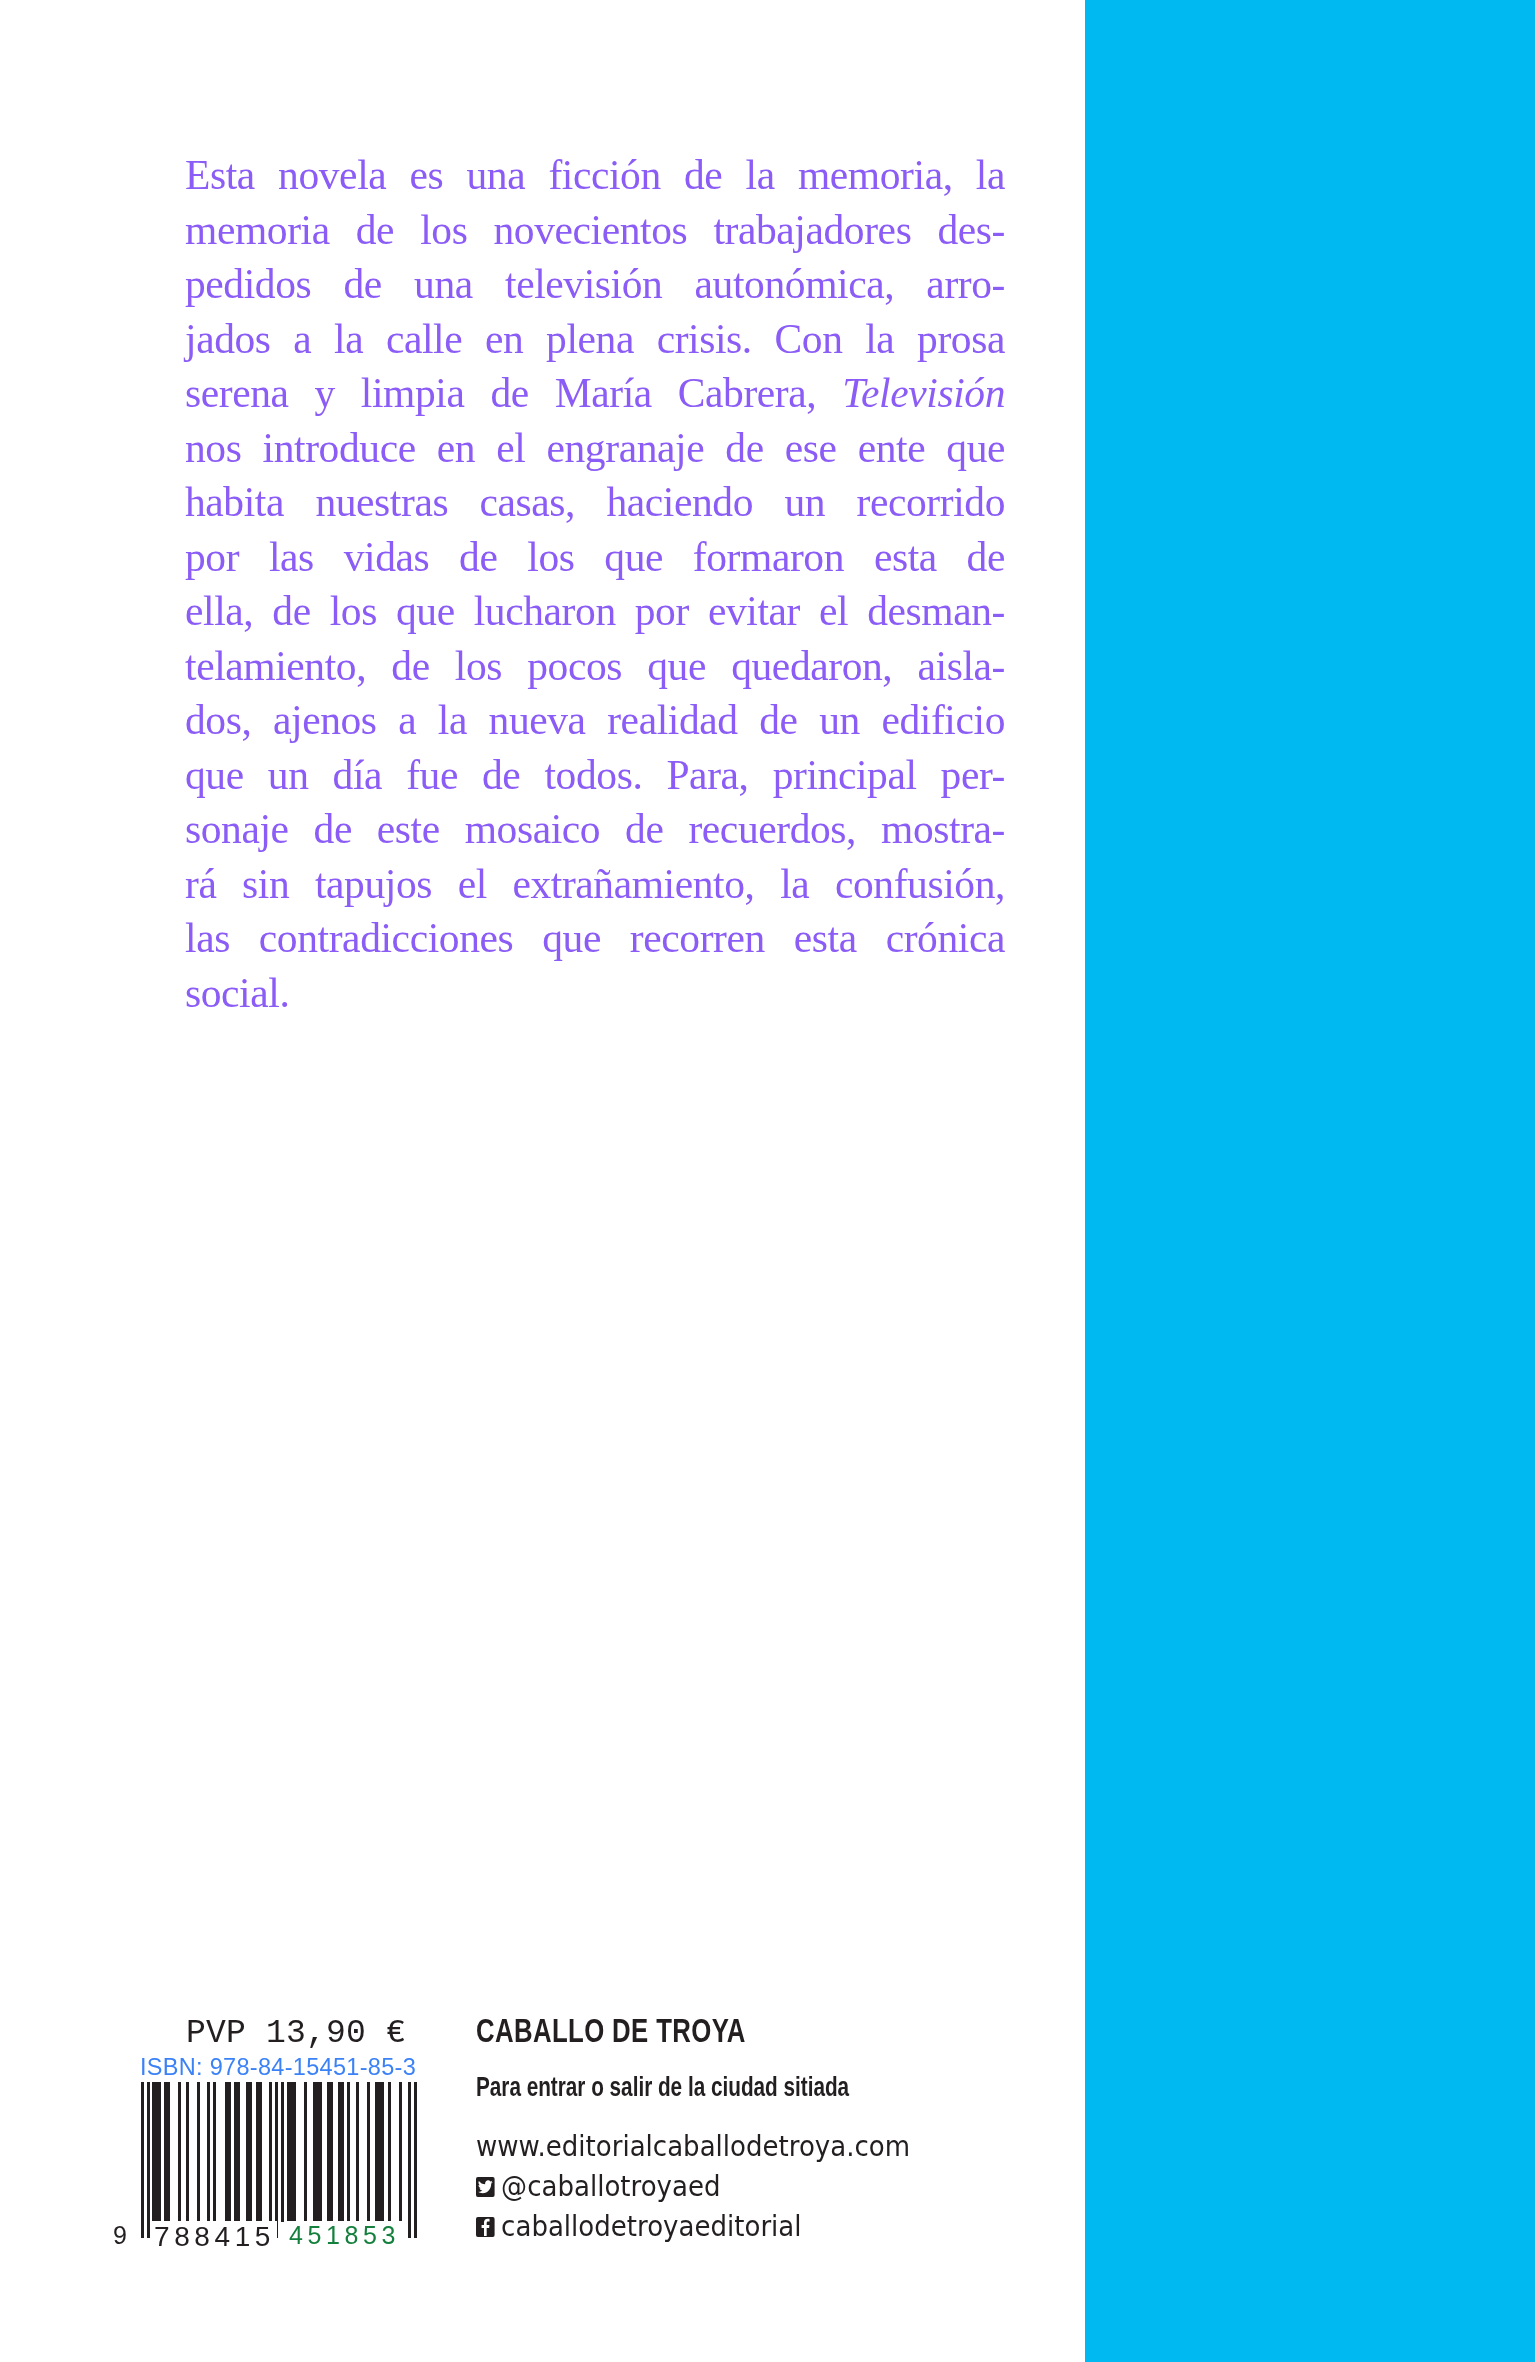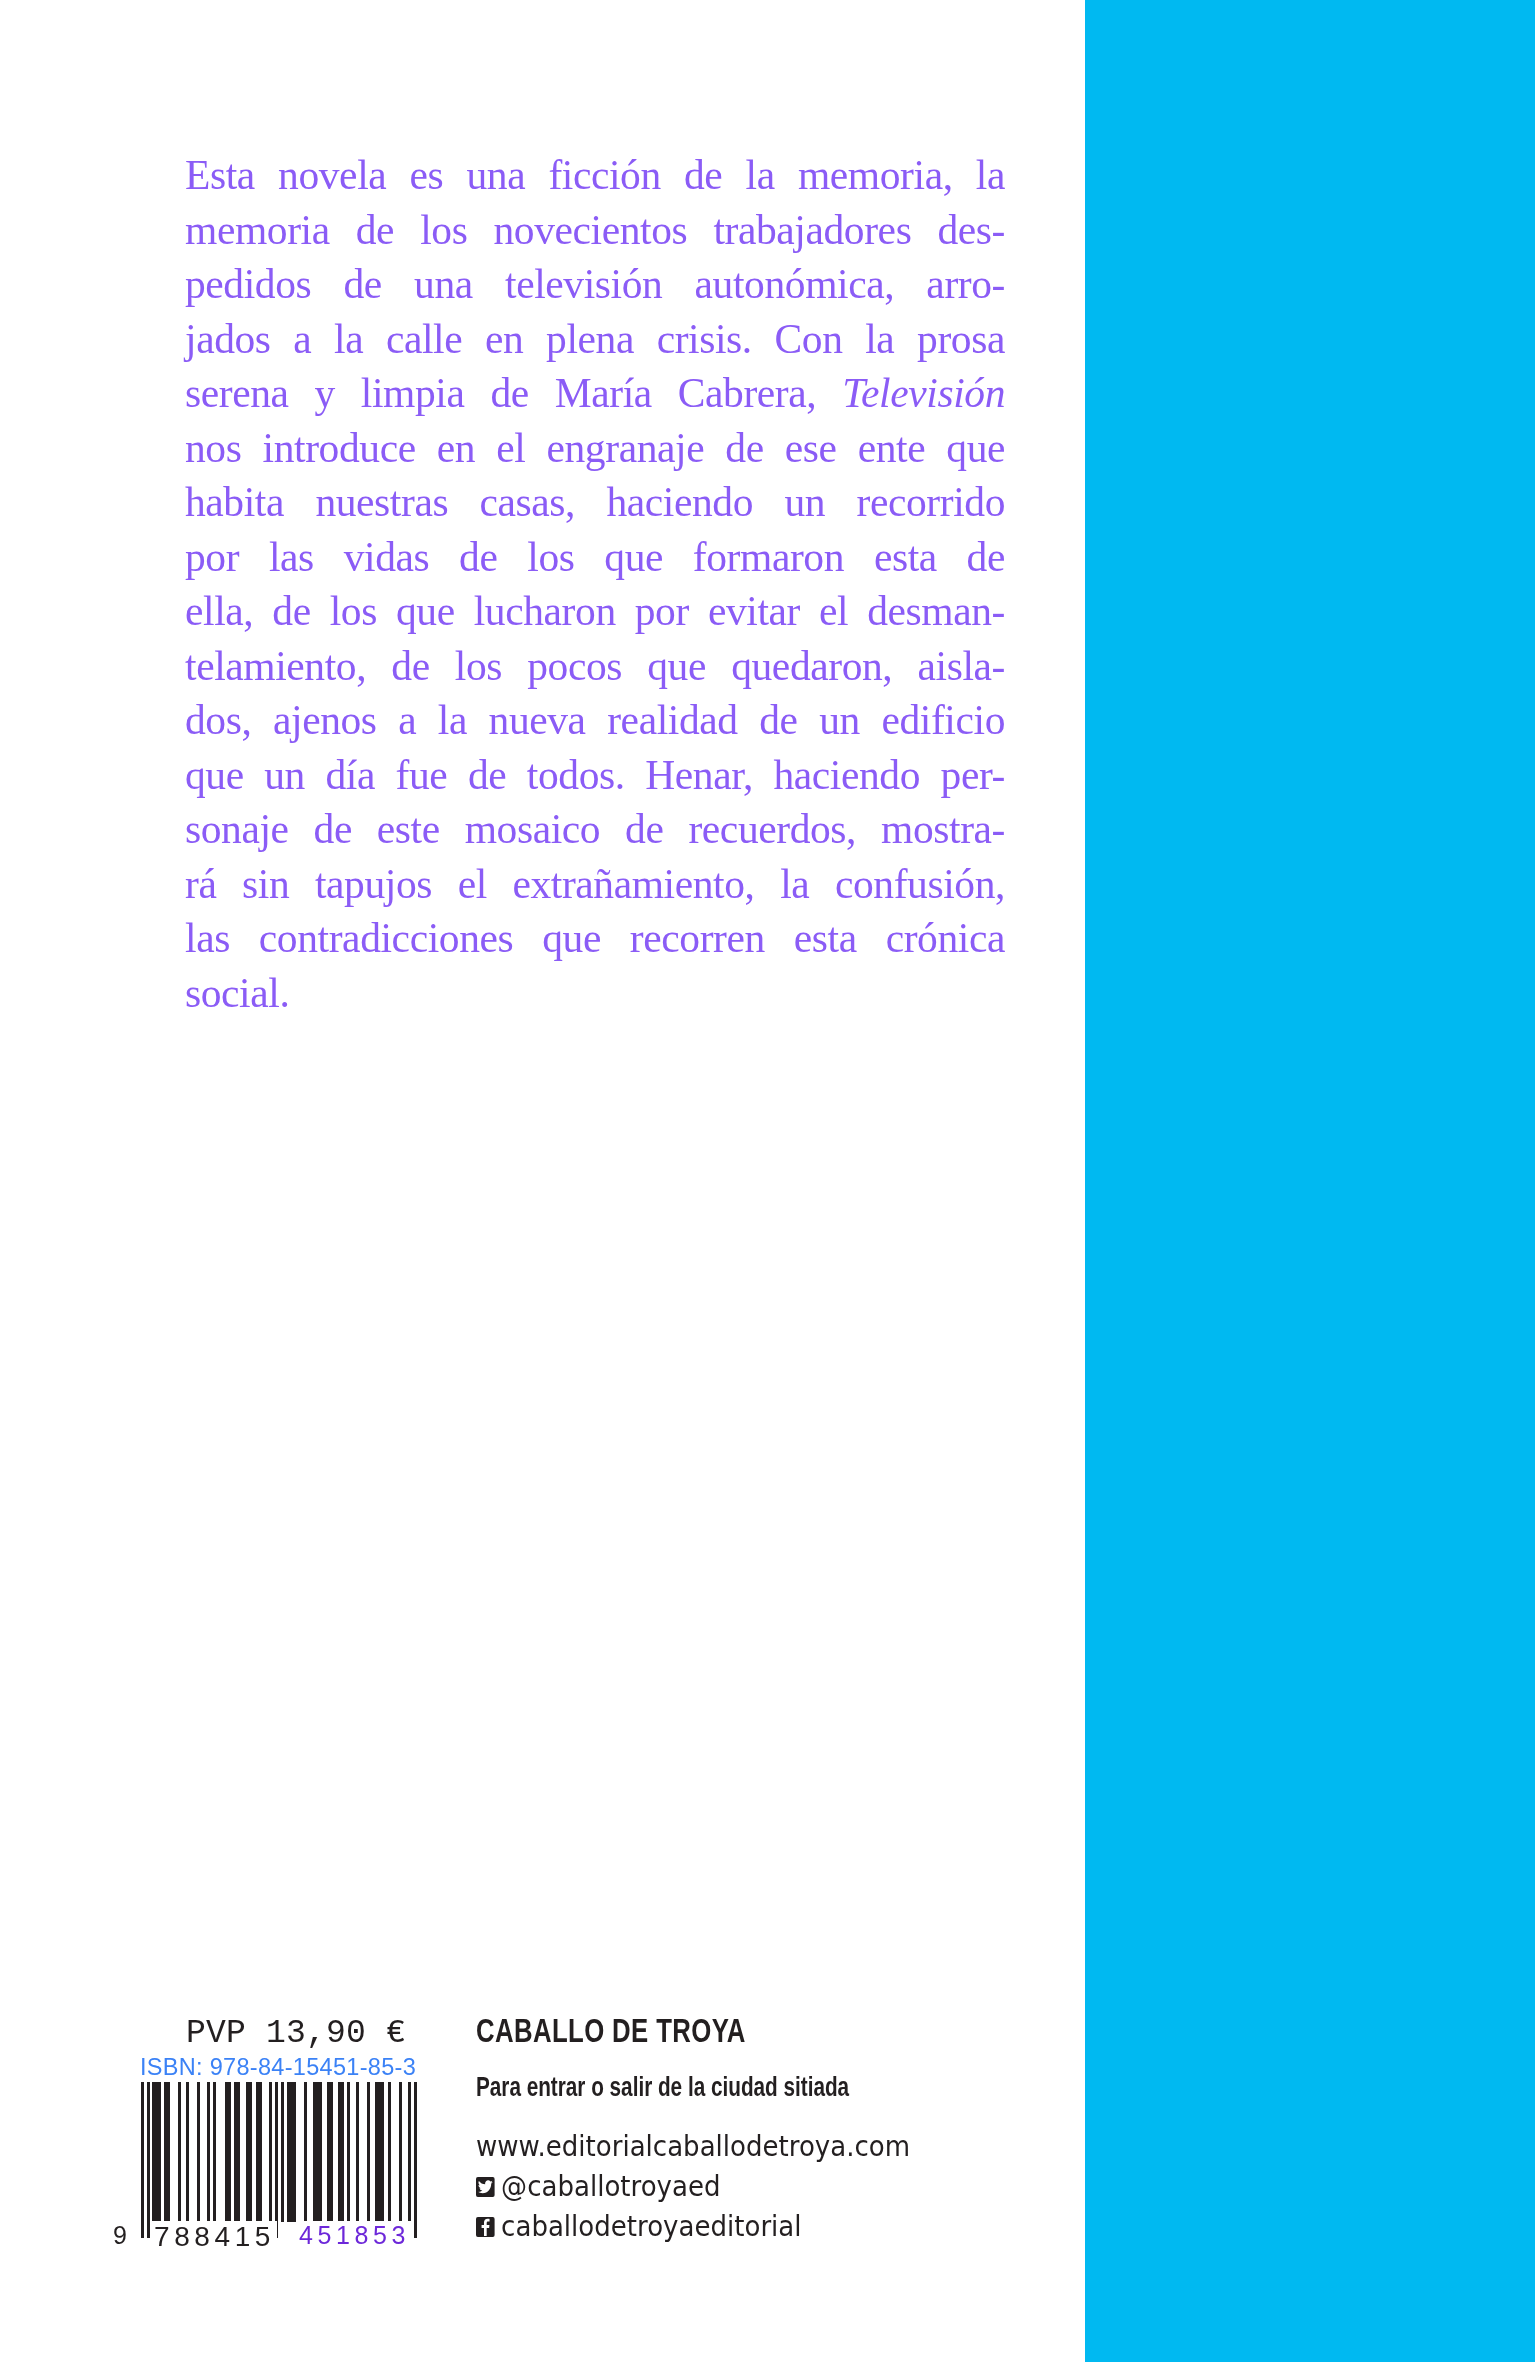--- a/index.html
+++ b/index.html
@@ -43,22 +43,22 @@
       position: absolute; left: 113px; top: 2221px;
       font-family: "Liberation Sans", sans-serif; font-size: 25px; color: #231f20;
     }
     .bc-digits-left {
       position: absolute; left: 152px; top: 2221px;
       font-family: "Liberation Sans", sans-serif; font-size: 28px; color: #231f20;
       letter-spacing: 4.6px; background: #fff; padding: 0 2px;
     }
     .bc-digits-right {
       position: absolute; left: 287px; top: 2221px;
-      font-family: "Liberation Sans", sans-serif; font-size: 25px; color: #6d28d9;
-      letter-spacing: 4.6px; background: #fff; padding: 0 2px; margin-left: 10px;
+      font-family: "Liberation Sans", sans-serif; font-size: 25px; color: #15803d;
+      letter-spacing: 4.6px; background: #fff; padding: 0 2px;
     }
 
     .publisher {
       position: absolute; left: 476px; top: 2012px;
       font-family: "Liberation Sans", sans-serif; font-weight: bold;
       font-size: 33px; color: #231f20;
       transform: scaleX(0.78); transform-origin: left top; letter-spacing: 0.5px;
     }
     .tagline {
       position: absolute; left: 476px; top: 2071px;
@@ -94,21 +94,21 @@
   <span class="line">memoria de los novecientos trabajadores des-</span>
   <span class="line">pedidos de una televisión autonómica, arro-</span>
   <span class="line">jados a la calle en plena crisis. Con la prosa</span>
   <span class="line"><span>serena y limpia de María Cabrera, </span><em>Televisión</em></span>
   <span class="line">nos introduce en el engranaje de ese ente que</span>
   <span class="line">habita nuestras casas, haciendo un recorrido</span>
   <span class="line">por las vidas de los que formaron esta de</span>
   <span class="line">ella, de los que lucharon por evitar el desman-</span>
   <span class="line">telamiento, de los pocos que quedaron, aisla-</span>
   <span class="line">dos, ajenos a la nueva realidad de un edificio</span>
-  <span class="line">que un día fue de todos. Henar, haciendo per-</span>
+  <span class="line">que un día fue de todos. Para, principal per-</span>
   <span class="line">sonaje de este mosaico de recuerdos, mostra-</span>
   <span class="line">rá sin tapujos el extrañamiento, la confusión,</span>
   <span class="line">las contradicciones que recorren esta crónica</span>
   <span class="line last">social.</span>
 </div>
 
 <div class="price">PVP 13,90 €</div>
 <div class="isbn">ISBN: 978-84-15451-85-3</div>
 
 <div class="barcode">

